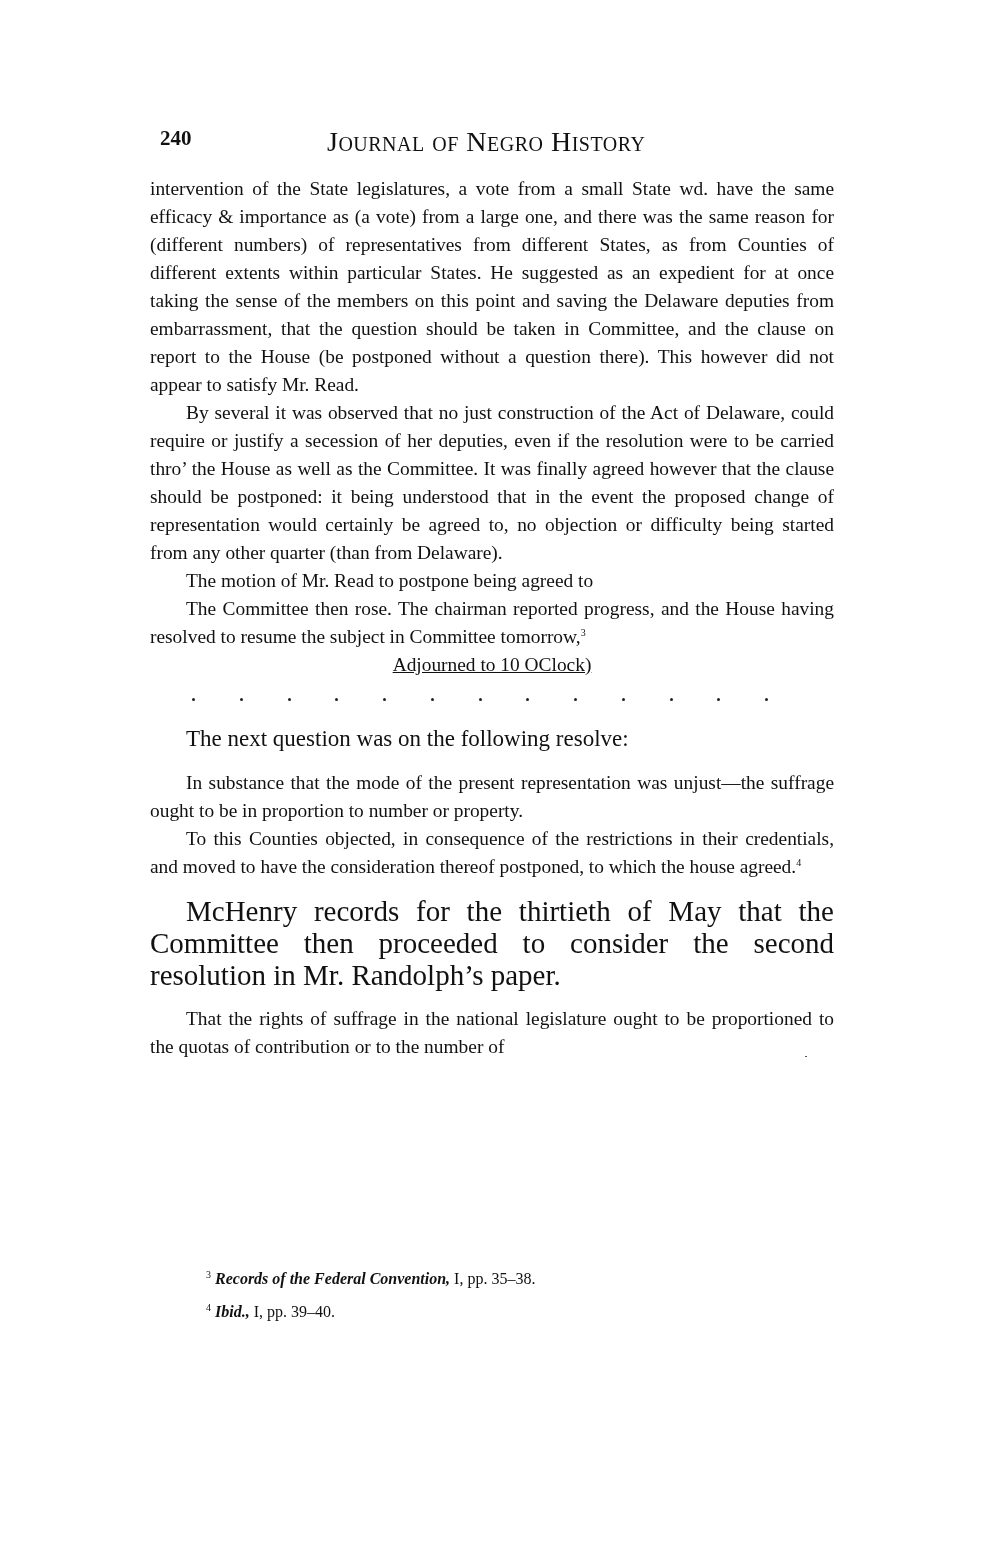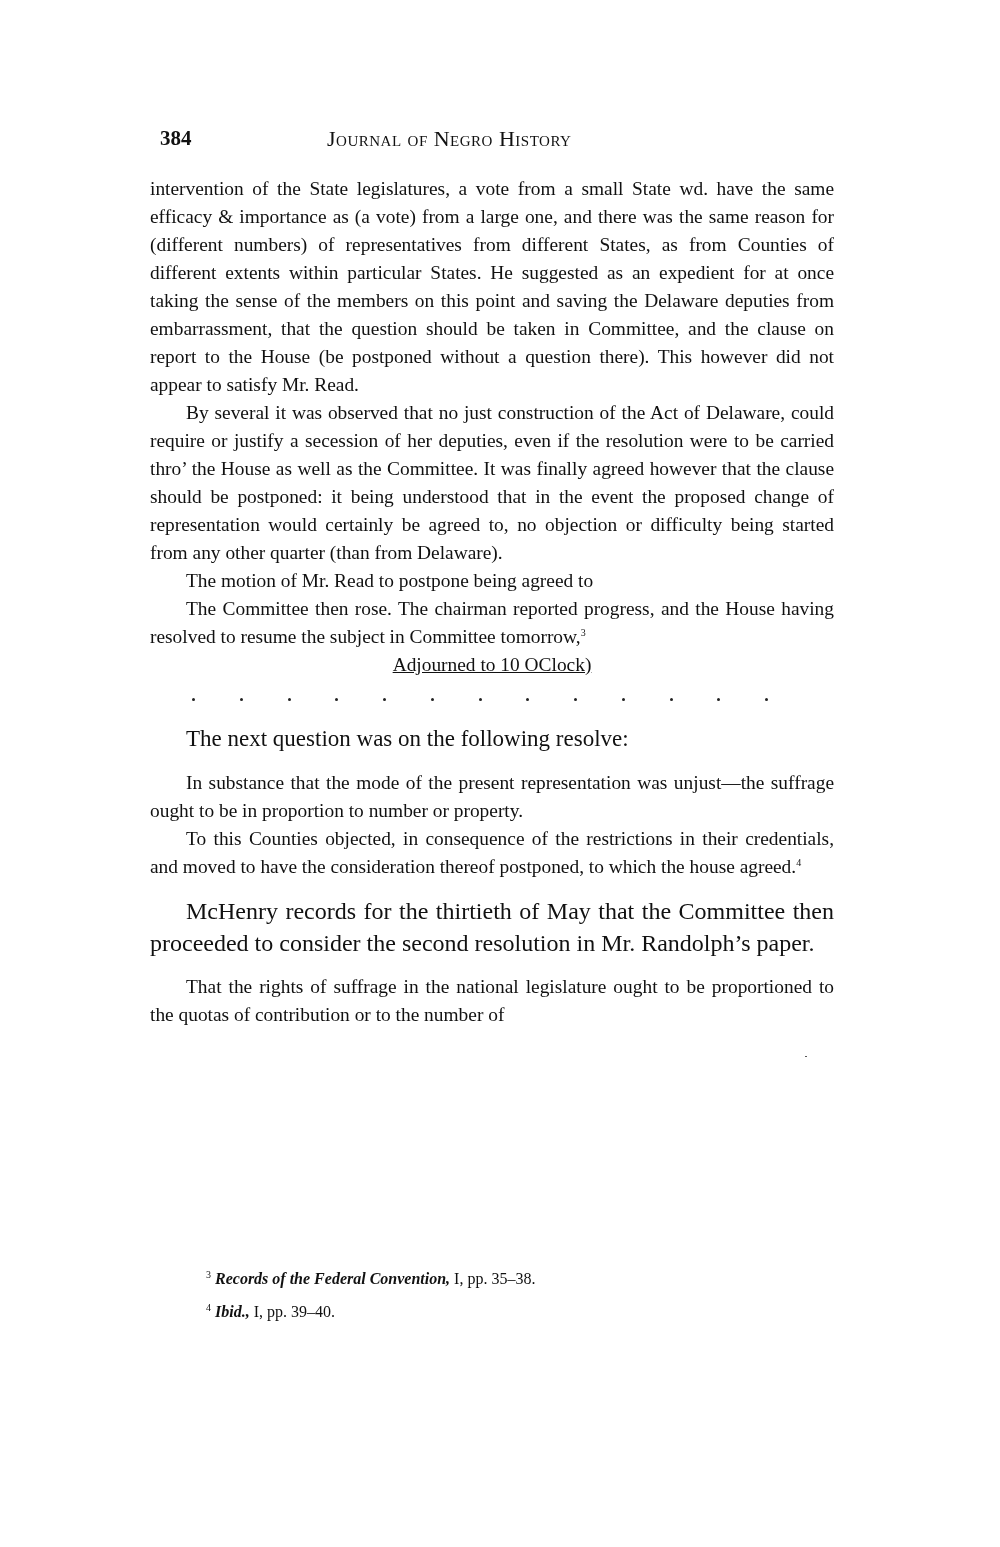--- a/index.html
+++ b/index.html
@@ -1,40 +1,40 @@
 <!DOCTYPE html>
 <html><head>
 <meta charset="utf-8">
 <style>
   html, body { margin: 0; padding: 0; background: #ffffff; }
   body { width: 1000px; height: 1547px; position: relative; overflow: hidden; color: #111; font-family: "Liberation Serif", "DejaVu Serif", serif; }
   .header { position: absolute; top: 126px; left: 160px; width: 684px; height: 30px; }
   .page-num { position: absolute; left: 0; top: 0; font-size: 21px; font-weight: bold; }
-  .running-title { position: absolute; left: 167px; top: 0; font-size: 22px; font-variant: small-caps; letter-spacing: 0.5px; }
+  .running-title { position: absolute; left: 167px; top: 0; font-size: 28px; font-variant: small-caps; letter-spacing: 0.5px; }
   .body { position: absolute; left: 150px; top: 175px; width: 684px; }
   .p { font-size: 19.4px; line-height: 28px; text-align: justify; margin: 0; }
   .p.indent { text-indent: 36px; }
   .center { text-align: center; font-size: 19.4px; line-height: 28px; margin: 0; padding-left: 0; text-decoration: underline; }
   .dots { display: flex; justify-content: space-between; padding: 0 66px 0 42px; margin-top: 6px; height: 28px; align-items: center; font-size: 18px; }
   .dots span { display: inline-block; width: 3px; height: 3px; background: #222; border-radius: 50%; }
-  .large { font-size: 24px; line-height: 32px; text-align: justify; margin: 0; }
+  .large { font-size: 29px; line-height: 32px; text-align: justify; margin: 0; }
   .large.indent { text-indent: 36px; }
   .gap-s { height: 10px; }
   .gap-m { height: 14px; }
   .footnotes { position: absolute; left: 197px; top: 1258px; width: 640px; font-size: 16px; line-height: 24px; }
   .fn { margin: 9px; }
   .fn i { font-style: italic; font-weight: bold; }
   sup { font-size: 10px; vertical-align: super; line-height: 0; }
   .stray-mark { position: absolute; left: 805px; top: 1056px; width: 2px; height: 1px; background: #555; }
 </style>
 </head>
 <body>
 
 <div class="header">
-  <div class="page-num">384</div>
+  <div class="page-num">240</div>
   <div class="running-title">Journal of Negro History</div>
 </div>
 
 <div class="body">
   <p class="p">intervention of the State legislatures, a vote from a small State wd. have the same efficacy &amp; importance as (a vote) from a large one, and there was the same reason for (different numbers) of representatives from different States, as from Counties of different extents within particular States. He suggested as an expedient for at once taking the sense of the members on this point and saving the Delaware deputies from embarrassment, that the question should be taken in Committee, and the clause on report to the House (be postponed without a question there). This however did not appear to satisfy Mr. Read.</p>
   <p class="p indent">By several it was observed that no just construction of the Act of Delaware, could require or justify a secession of her deputies, even if the resolution were to be carried thro’ the House as well as the Committee. It was finally agreed however that the clause should be postponed: it being understood that in the event the proposed change of representation would certainly be agreed to, no objection or difficulty being started from any other quarter (than from Delaware).</p>
   <p class="p indent">The motion of Mr. Read to postpone being agreed to</p>
   <p class="p indent"><span>The Committee then rose. The chairman reported progress, and the House having resolved to resume the subject in Committee tomorrow,</span><sup>3</sup></p>
   <p class="center">Adjourned to 10 OClock)</p>
   <div class="dots">

